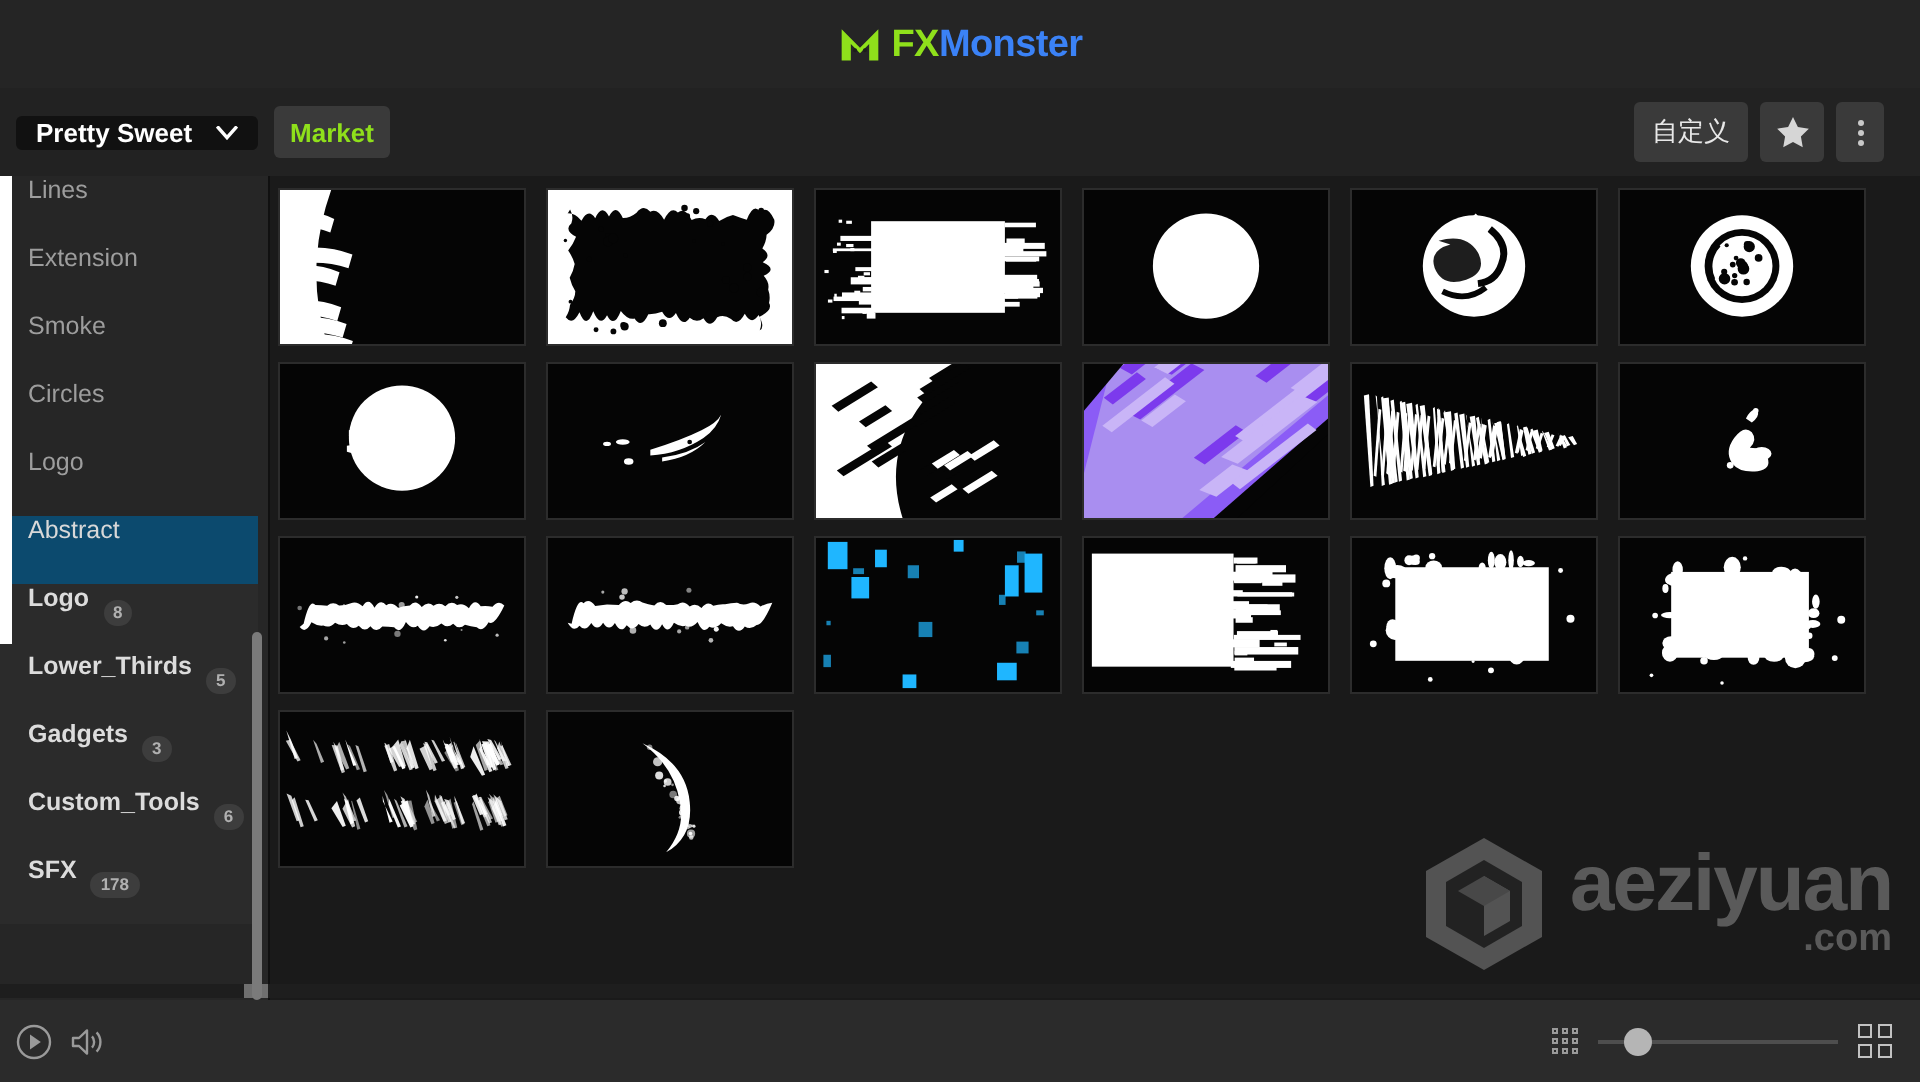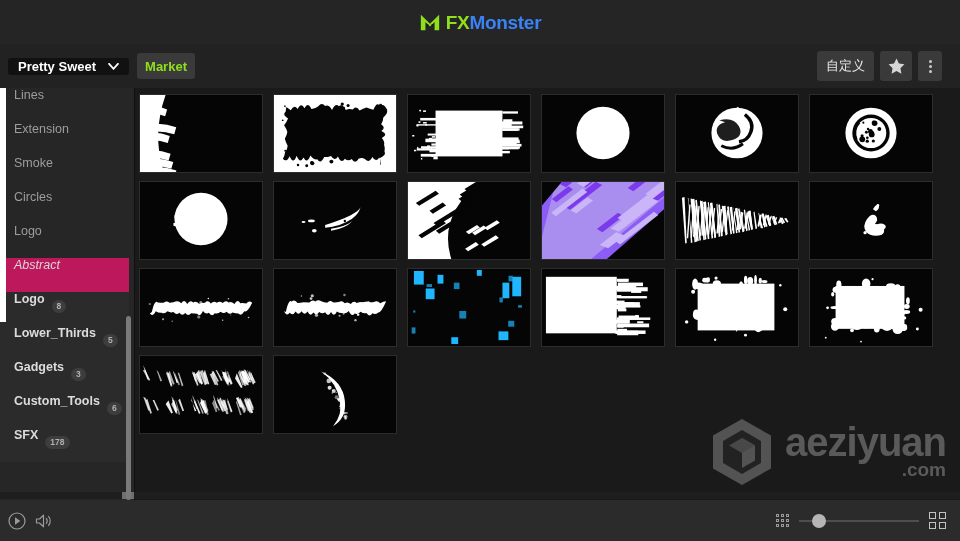--- a/index.html
+++ b/index.html
@@ -103,21 +103,21 @@
     height: 34px;
     display: flex; align-items: flex-start;
     padding-left: 14px;
     font-size: 12.5px;
     color: #a9a9a9;
     cursor: pointer;
     position: relative;
     font-weight: bold;
   }
   .side-item.sub { font-weight: normal; color: #9d9d9d; background: #262626; }
-  .side-item.sub.active { background: #be185d; color: #d8d8d8; font-style: italic; }
+  .side-item.sub.active { background: #0c4a6e; color: #d8d8d8; }
   .side-item.grp { color: #dcdcdc; background: #2b2b2b; }
   .badge {
     margin-left: 7px;
     background: #3d3d3d;
     color: #b0b0b0;
     border-radius: 9px;
     font-size: 8.5px;
     font-weight: bold;
     padding: 2px 5px 2px 5px;
     line-height: 1;

